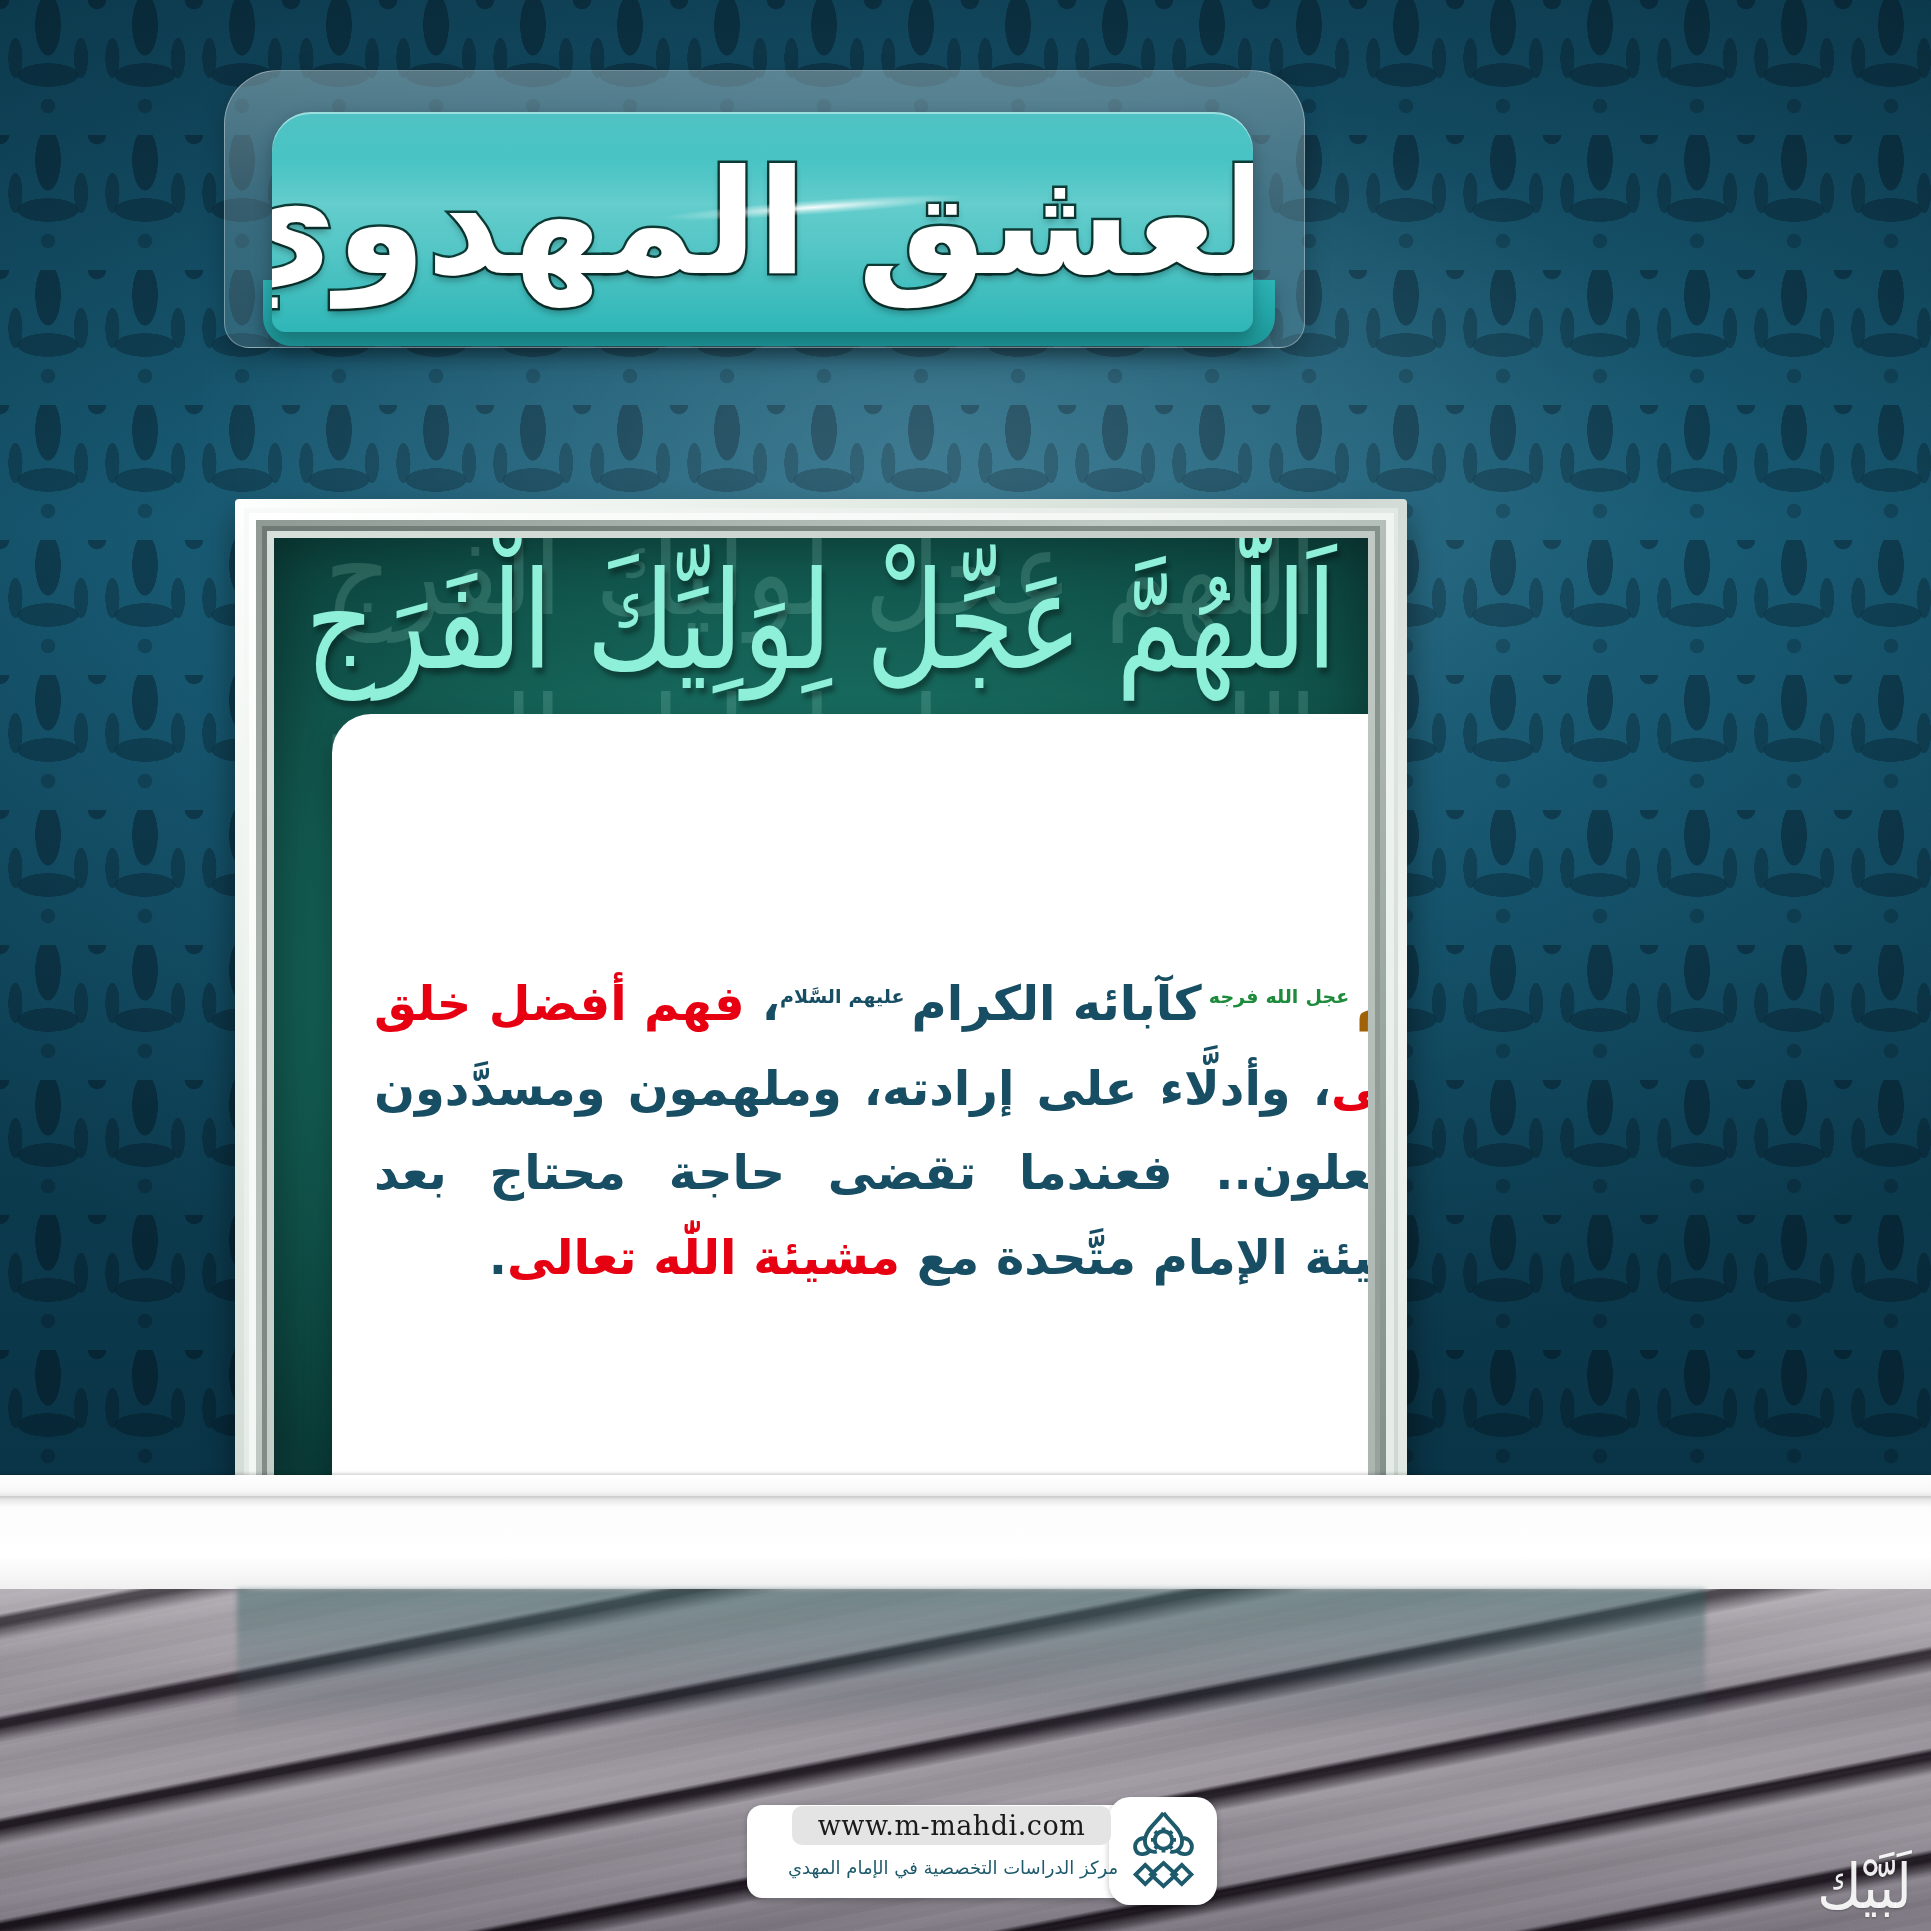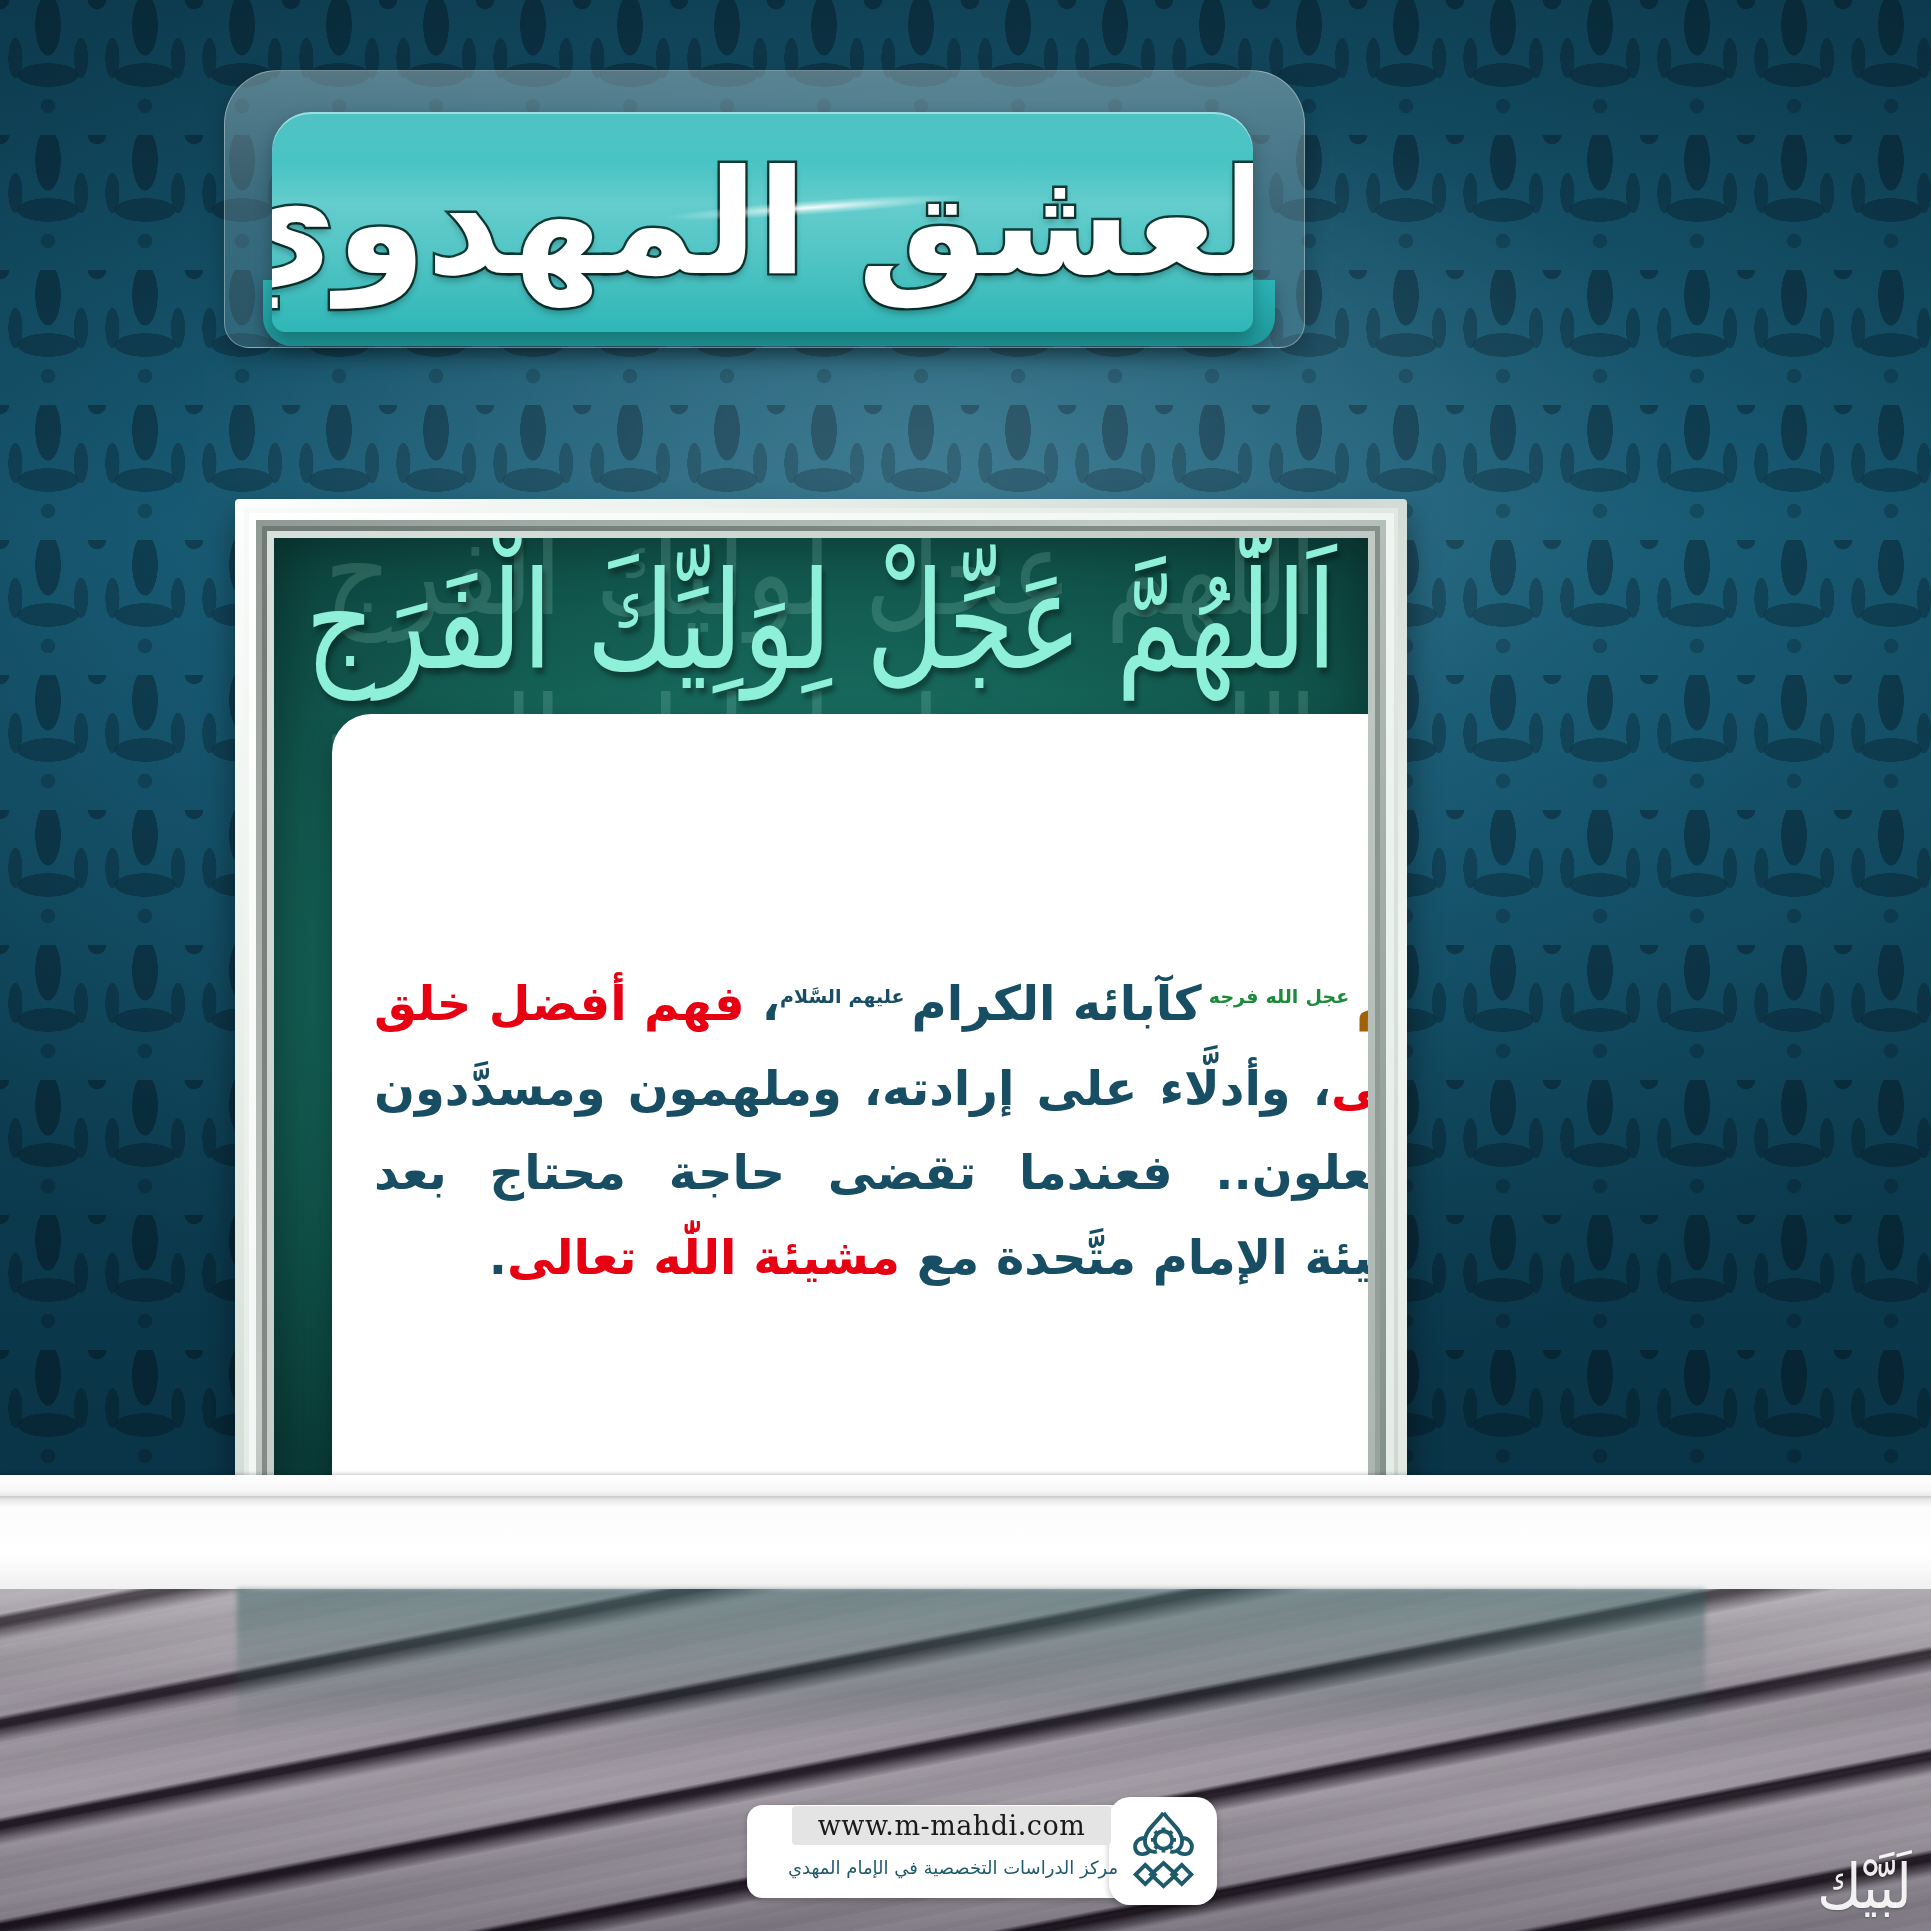--- a/index.html
+++ b/index.html
@@ -227,21 +227,21 @@
     box-shadow:0 2.9px 6.8px rgba(0,0,0,.25);
   }
   .logo-plate{
     position:absolute;right:93px;top:13.5px;width:377px;height:93px;
     background:#ffffff;
     border-radius:15.4px 7.7px 7.7px 15.4px;
     box-shadow:0 2.9px 6.8px rgba(0,0,0,.22);
   }
   .logo-url{
     position:absolute;right:106px;top:15.4px;width:319px;height:39px;
-    background:#e4e4e4;border-radius:4px;
+    background:#e4e4e4;border-radius:10px;
     display:flex;align-items:center;justify-content:center;
     font-family:"DejaVu Serif","Liberation Serif",serif;
     font-size:27px;color:#1a1a1a;letter-spacing:0.5px;
     direction:ltr;
   }
   .logo-arabic{
     position:absolute;right:100px;top:54px;width:328px;height:44px;
     display:flex;align-items:center;justify-content:center;
     font-family:"DejaVu Sans","Liberation Serif",serif;
     font-size:18px;color:#1d5a6b;direction:rtl;white-space:nowrap;

